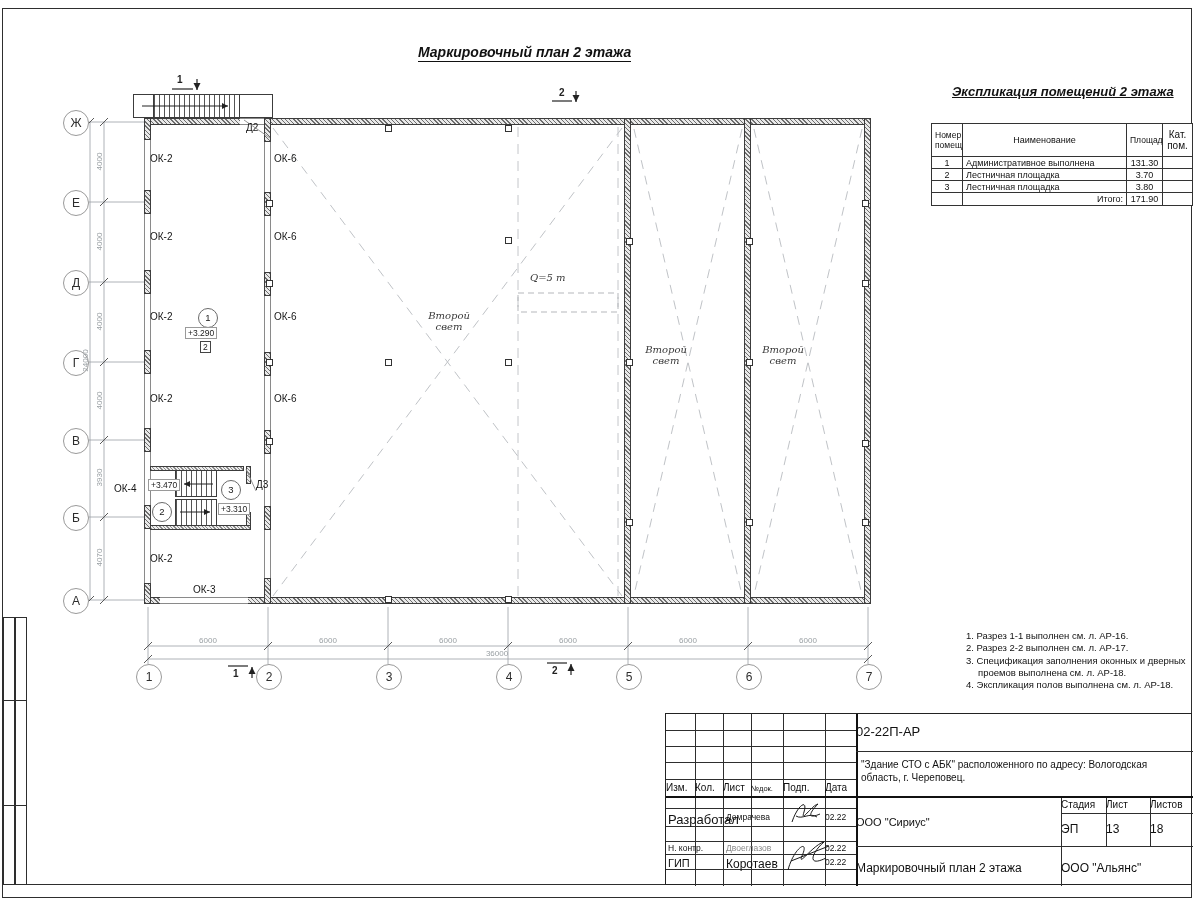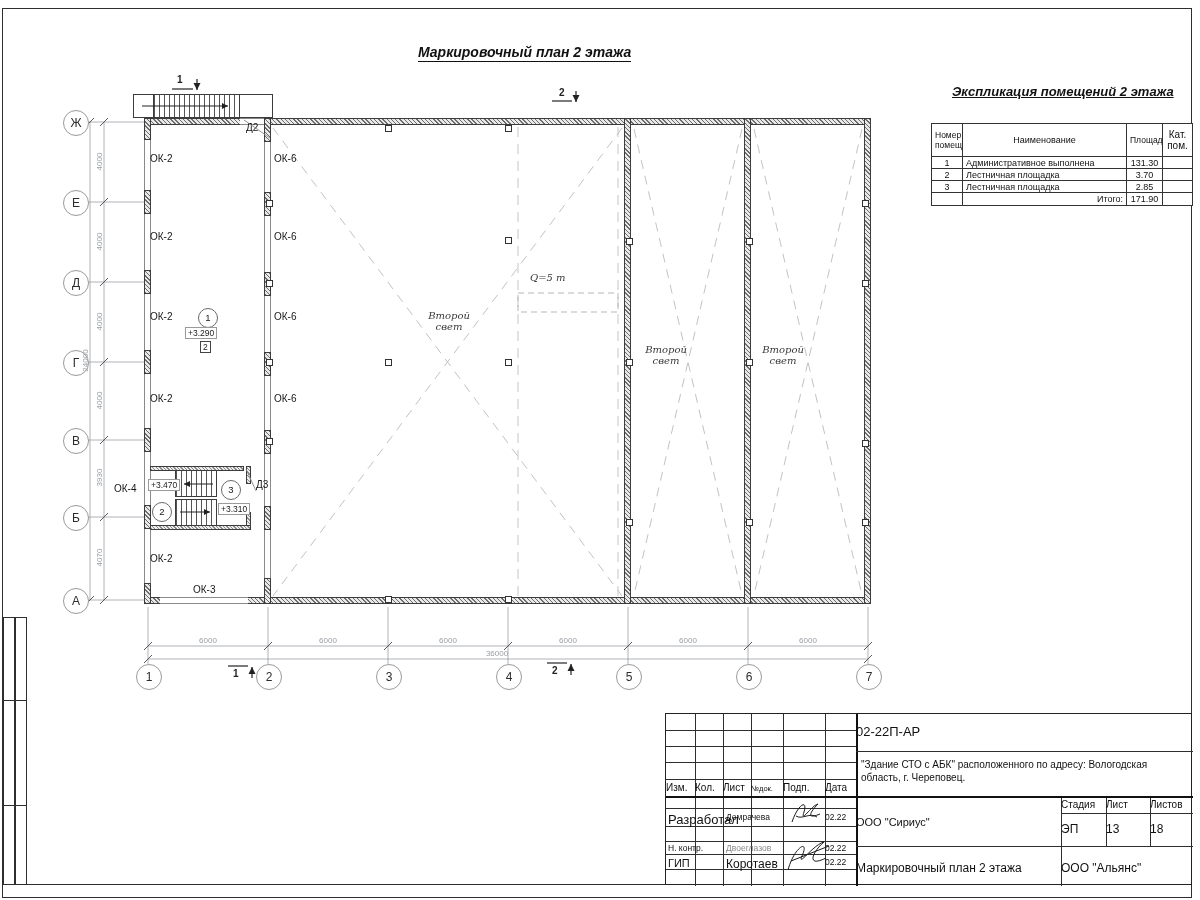--- a/index.html
+++ b/index.html
@@ -264,32 +264,38 @@
     </tr>
     <tr style="height:12px;">
       <td class="c">2</td>
       <td>Лестничная площадка</td>
       <td class="c">3.70</td>
       <td></td>
     </tr>
     <tr style="height:12px;">
       <td class="c">3</td>
       <td>Лестничная площадка</td>
-      <td class="c">2.85</td>
+      <td class="c">3.80</td>
       <td></td>
     </tr>
     <tr style="height:13px;">
       <td></td>
       <td class="r">Итого:</td>
       <td class="c">171.90</td>
       <td></td>
     </tr>
   </tbody>
     </table>
 
+  <div class="notes" style="left:966px;top:630px;">
+    <div>1. Разрез 1-1 выполнен см. л. АР-16.</div>
+    <div>2. Разрез 2-2 выполнен см. л. АР-17.</div>
+    <div>3. Спецификация заполнения оконных и дверных проемов выполнена см. л. АР-18.</div>
+    <div>4. Экспликация полов выполнена см. л. АР-18.</div>
+  </div>
 
   <div class="strip" style="left:3px;top:617px;width:12px;height:268px;"></div>
   <div class="strip" style="left:15px;top:617px;width:12px;height:268px;"></div>
   <div class="hline" style="left:3px;top:700px;width:24px;"></div>
   <div class="hline" style="left:3px;top:805px;width:24px;"></div>
 
   <div class="tb" style="left:665px;top:713px;width:527px;height:172px;">
 
     <div class="vline" style="left:29px;top:0;height:172px;"></div>
     <div class="vline" style="left:57px;top:0;height:172px;"></div>

